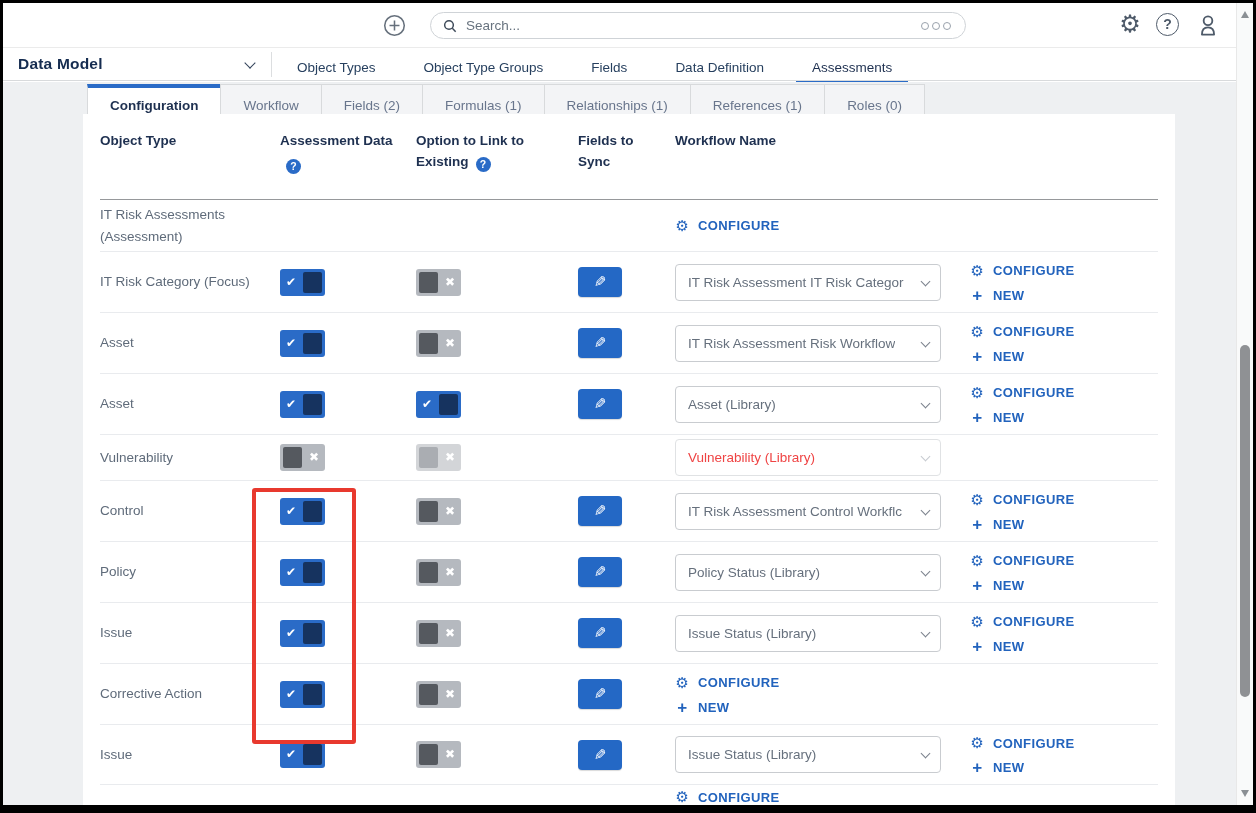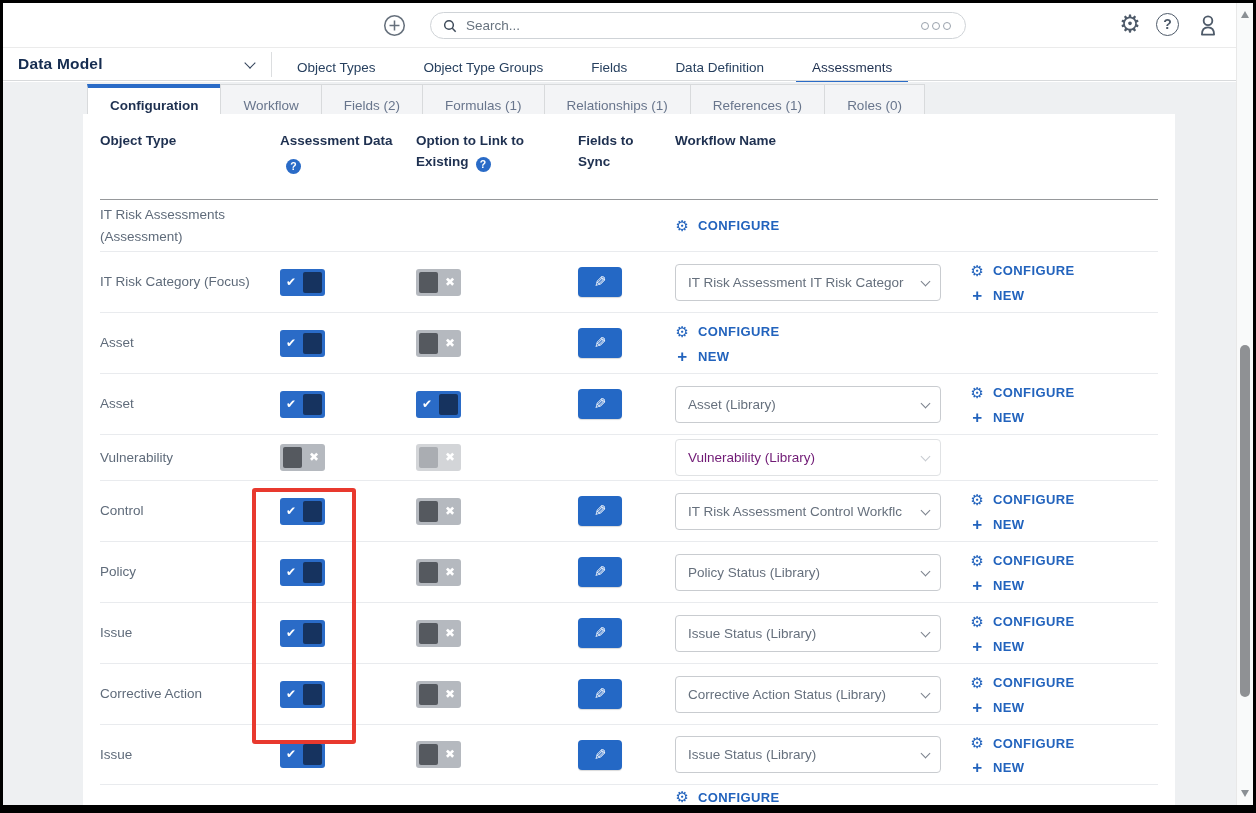--- a/index.html
+++ b/index.html
@@ -61,21 +61,21 @@
   .toggle.disabled { background:#d3d5d8; cursor:default; }
   .toggle.disabled .knob { background:#aaadb2; }
 
   .pencil-btn { width:44px; height:30px; border-radius:4px; background:#2468c5; color:#fff; display:flex; align-items:center; justify-content:center; cursor:pointer; box-shadow:0 1px 1px rgba(0,0,0,.15); }
   .pencil-btn::before { content:"\270E"; font-family:"DejaVu Sans",sans-serif; font-size:15px; transform:scaleX(-1); }
 
   .dropdown { position:relative; width:266px; height:37px; border:1px solid #c9ccd0; border-radius:4px; background:#fff; display:flex; align-items:center; padding:0 28px 0 12px; cursor:pointer; }
   .dropdown .dd-label { font-size:13.5px; color:#66707d; white-space:nowrap; overflow:hidden; }
   .dropdown .dd-chev { position:absolute; right:11px; top:13px; width:7px; height:7px; border-right:1.6px solid #7b828c; border-bottom:1.6px solid #7b828c; transform:rotate(45deg); }
   .dropdown.disabled { border-color:#e0e2e4; cursor:default; }
-  .dropdown.disabled .dd-label { color:#701a75; }
+  .dropdown.disabled .dd-label { color:#ef4444; }
   .dropdown.disabled .dd-chev { border-color:#c6cad0; }
   .wf-text { font-size:13.5px; color:#5f6b7a; }
 
   .actions { display:flex; flex-direction:column; gap:8px; justify-content:center; }
   .actions.top { align-self:start; padding-top:3px; }
   .action { display:flex; align-items:center; gap:8px; color:#2263bd; font-size:13px; font-weight:bold; letter-spacing:.4px; cursor:pointer; white-space:nowrap; }
   .ico-gear { font-family:"DejaVu Sans",sans-serif; font-size:15px; font-weight:normal; width:15px; text-align:center; }
   .ico-gear::before { content:"\2699"; }
   .ico-plus { font-size:17px; font-weight:bold; width:15px; text-align:center; line-height:13px; }
   .ico-plus::before { content:"+"; }
@@ -223,20 +223,26 @@
               </div>
               <div class="cell">
                 <div class="toggle off">
                   <span class="knob"></span>
                   <span class="mark">✖</span>
                 </div>
               </div>
               <div class="cell">
                 <div class="pencil-btn"></div>
               </div>
+              <div class="cell">
+                <div class="dropdown">
+                  <span class="dd-label">IT Risk Assessment Risk Workflow</span>
+                  <span class="dd-chev"></span>
+                </div>
+              </div>
               <div class="actions">
                 <div class="action">
                   <span class="ico-gear"></span>
                   <span>CONFIGURE</span>
                 </div>
                 <div class="action">
                   <span class="ico-plus"></span>
                   <span>NEW</span>
                 </div>
               </div>
@@ -409,26 +415,20 @@
                 </div>
               </div>
               <div class="cell">
                 <div class="toggle off">
                   <span class="knob"></span>
                   <span class="mark">✖</span>
                 </div>
               </div>
               <div class="cell">
                 <div class="pencil-btn"></div>
-              </div>
-              <div class="cell">
-                <div class="dropdown">
-                  <span class="dd-label">Corrective Action Status (Library)</span>
-                  <span class="dd-chev"></span>
-                </div>
               </div>
               <div class="actions">
                 <div class="action">
                   <span class="ico-gear"></span>
                   <span>CONFIGURE</span>
                 </div>
                 <div class="action">
                   <span class="ico-plus"></span>
                   <span>NEW</span>
                 </div>

